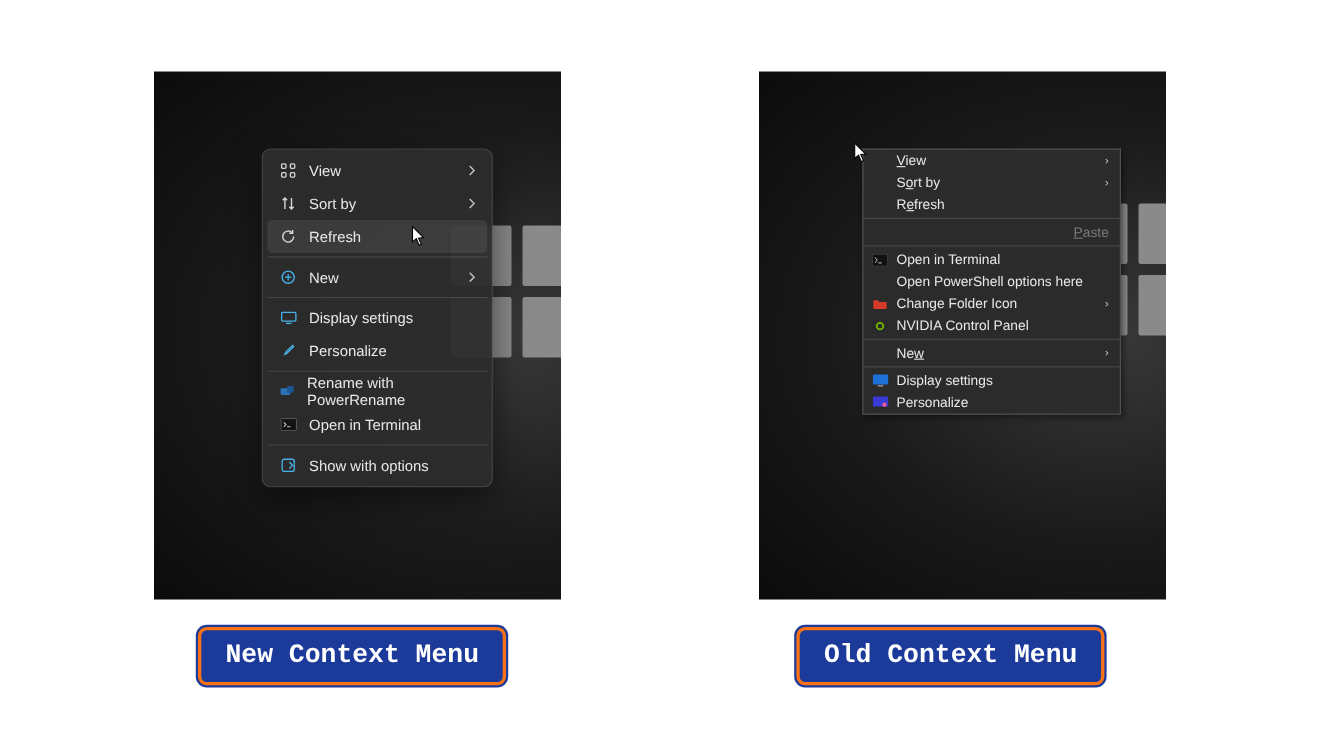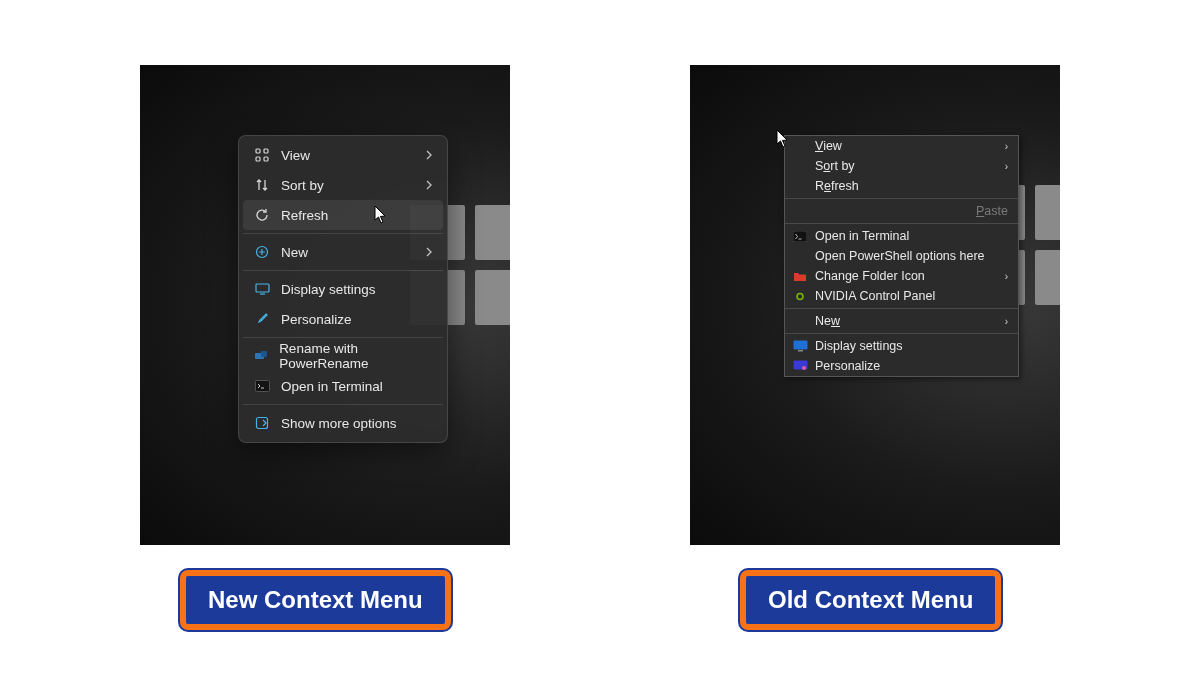--- a/index.html
+++ b/index.html
@@ -126,30 +126,30 @@
     width: 14px;
     height: 20px;
     pointer-events: none;
   }
 
   .label {
     position: absolute;
     top: 570px;
     background: #1b3a9a;
     color: #fff;
-    border: 6px solid #f97316;
+    border: 3px solid #f97316;
     border-radius: 8px;
     padding: 10px 22px;
     font-size: 24px;
     font-weight: 700;
-    font-family: Liberation Sans, sans-serif;
+    font-family: Liberation Mono, monospace;
     box-shadow: 0 0 0 2px #1b3a9a;
   }
   .label.left { left: 180px; }
-  .label.right { left: 740px; }
+  .label.right { left: 724px; }
 
   svg { display: block; }
 </style>
 </head>
 <body>
 
 <div class="panel left">
   <div class="winlogo">
     <div></div>
       <div></div>
@@ -254,21 +254,21 @@
       <span class="txt">Open in Terminal</span>
     </div>
     <hr>
     <div class="item">
       <span class="ic">
         <svg width="14" height="14" viewBox="0 0 14 14">
             <rect x="1.5" y="1.5" width="11" height="11" rx="2" fill="none" stroke="#4cc2ff" stroke-width="1.2"></rect>
             <path d="M8 4 L11 7 L8 10" fill="none" stroke="#4cc2ff" stroke-width="1.2"></path>
           </svg>
       </span>
-      <span class="txt">Show more options</span>
+      <span class="txt">Show with options</span>
     </div>
   </div>
 
   <div class="cursor" style="left:234px; top:140px;">
     <svg width="14" height="20" viewBox="0 0 14 20">
         <path d="M1 1 L1 15 L4.5 12 L7 18 L9 17 L6.5 11.5 L11 11 Z" fill="#fff" stroke="#000" stroke-width="1"></path>
       </svg>
   </div>
 </div>
 

